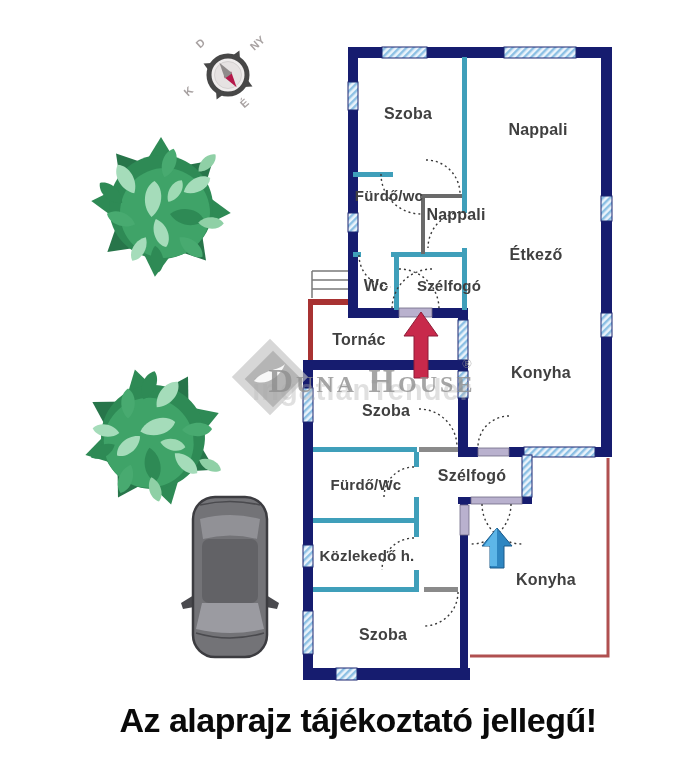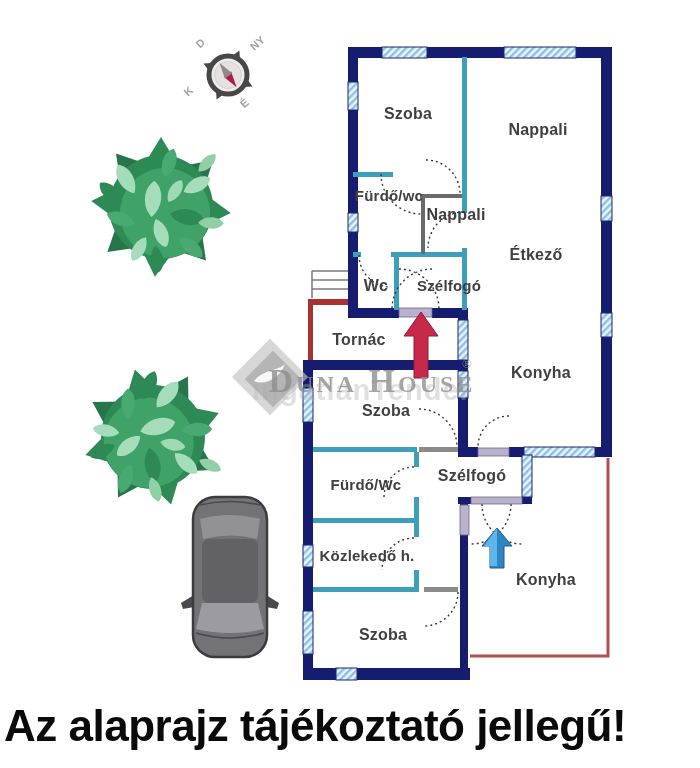--- a/index.html
+++ b/index.html
@@ -2,22 +2,22 @@
 <html><head>
 <meta charset="utf-8">
 <style>
   html,body{margin:0;padding:0;background:#fff;}
   #scene{position:relative;width:700px;height:768px;background:#fff;
          font-family:"Liberation Sans",sans-serif;overflow:hidden;}
   #plan-svg{position:absolute;left:0;top:0;}
   .room-label{position:absolute;transform:translate(-50%,-50%);
       font-weight:bold;font-size:16px;color:#404040;white-space:nowrap;letter-spacing:.2px;text-align:center;}
   .room-label.sm{font-size:15px;}
-  .footer-disclaimer{position:absolute;left:4px;right:0;top:701px;
-      font-weight:bold;font-size:44px;color:#0a0a0a;letter-spacing:-.5px;
+  .footer-disclaimer{position:absolute;left:16px;right:0;top:701px;text-align:center;
+      font-weight:bold;font-size:34px;color:#0a0a0a;letter-spacing:-.5px;
       font-family:"Liberation Sans",sans-serif;}
   .arc{fill:none;stroke:#3a3a3a;stroke-width:1.4;stroke-dasharray:2,3;}
   .wm-main{font-family:"Liberation Serif",serif;font-variant:small-caps;font-weight:bold;
       font-size:34px;fill:#8f8f8f;letter-spacing:3px;opacity:.8;}
   .wm-reg{font-family:"Liberation Serif",serif;font-size:13px;fill:#8f8f8f;opacity:.85;}
   .wm-sec{font-family:"Liberation Sans",sans-serif;font-size:29px;font-weight:bold;
       fill:#b0b0b0;opacity:.38;letter-spacing:1px;}
   .cmp{font-family:"Liberation Sans",sans-serif;font-size:11px;font-weight:bold;fill:#a8a2a2;}
 </style>
 </head>

